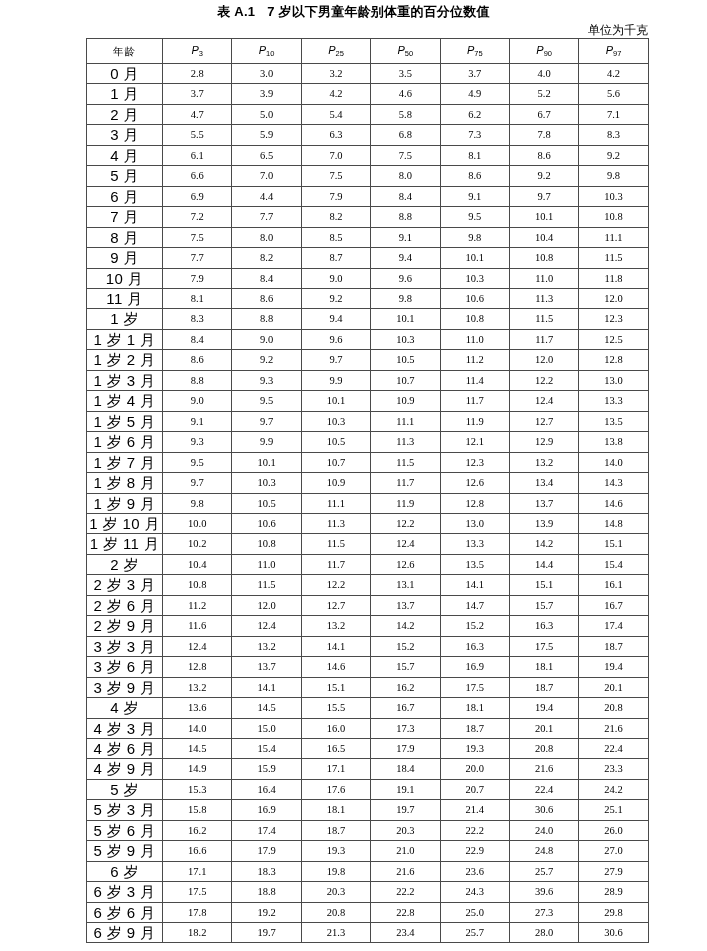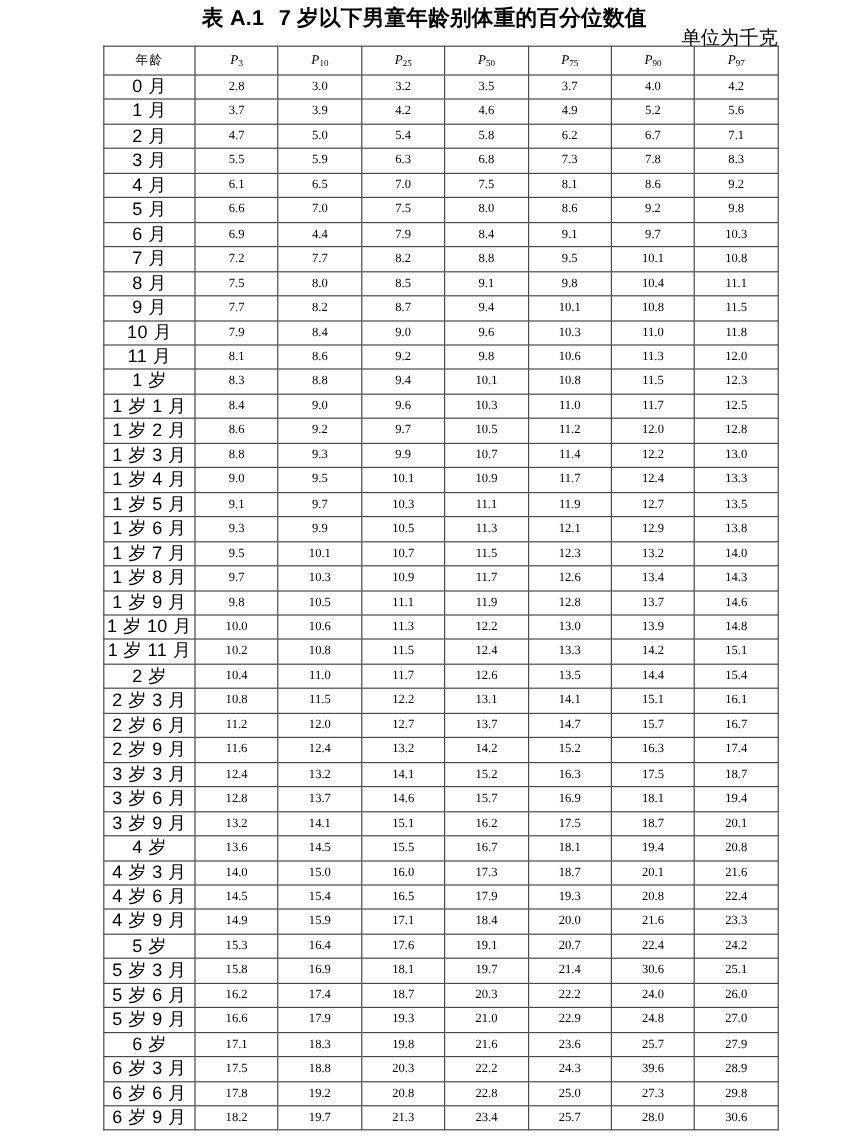--- a/index.html
+++ b/index.html
@@ -24,37 +24,37 @@
     box-sizing: border-box;
   }
 
   
   .table-title {
     position: absolute;
     top: 3px;
     left: 0;
     width: 707px;
     text-align: center;
-    font-size: 18px;
+    font-size: 13px;
     font-weight: bold;
     letter-spacing: 0.2px;
     font-family: "Liberation Sans", "DejaVu Sans", sans-serif;
     white-space: nowrap;
   }
   .table-title .title-sep {
     display: inline-block;
     width: 12px;
   }
 
   
   .unit-note {
     position: absolute;
     top: 22px;
     right: 59px;
-    font-size: 16px;
+    font-size: 12px;
     font-family: "Liberation Sans", "DejaVu Sans", sans-serif;
     white-space: nowrap;
   }
 
   
   .table-wrap {
     position: absolute;
     left: 86px;
     top: 38px;
     width: 562px;
@@ -83,21 +83,21 @@
   table.pct thead th {
     height: 23px;
     line-height: 23px;
     font-family: "Liberation Sans", "DejaVu Sans", sans-serif;
     font-size: 10.5px;
   }
   table.pct thead th.age-head {
     letter-spacing: 1px;
   }
   table.pct thead th .pct-sym {
-    font-family: Liberation Serif, serif;
+    font-family: Liberation Sans, sans-serif;
     font-style: italic;
     font-size: 11px;
     text-align: right;
   }
   table.pct thead th .pct-sym sub {
     font-style: normal;
     font-size: 7.5px;
     vertical-align: baseline;
     position: relative;
     bottom: -2px;

